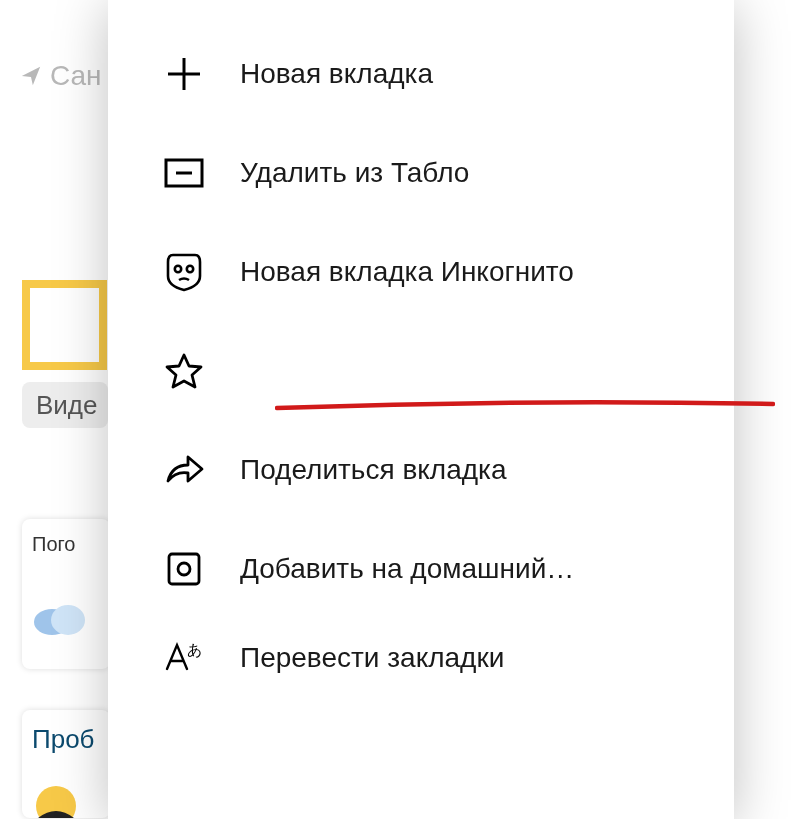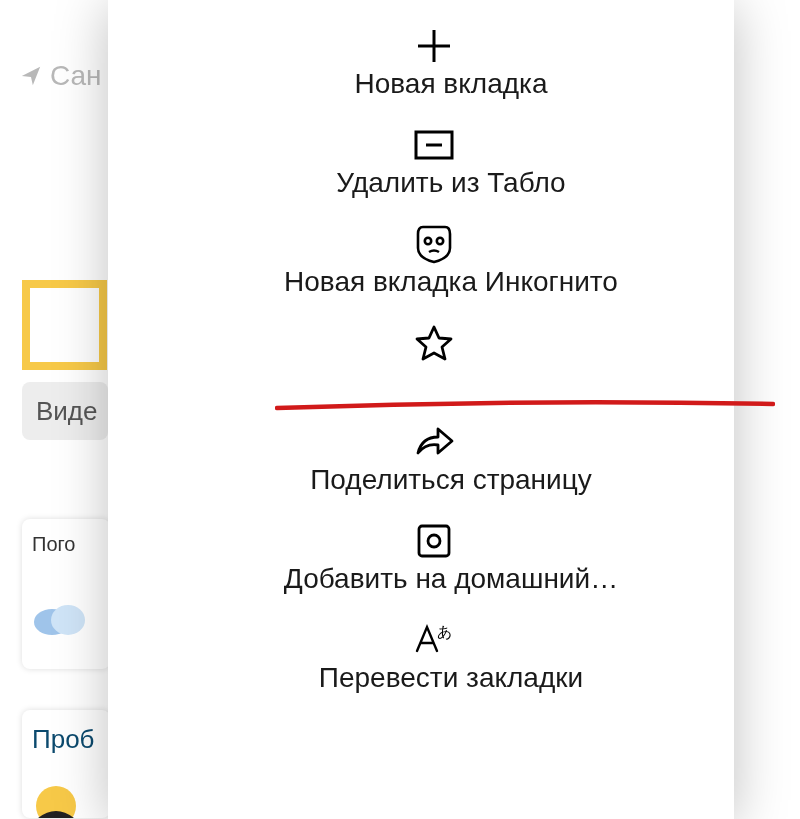--- a/index.html
+++ b/index.html
@@ -28,21 +28,21 @@
       width: 85px;
       height: 90px;
       border: 8px solid #f7c948;
       background: #fff;
     }
     .bg-video-chip {
       position: absolute;
       top: 382px;
       left: 22px;
       width: 86px;
-      height: 58px;
+      height: 46px;
       background: #ededed;
       border-radius: 8px;
       display: flex;
       align-items: center;
       padding-left: 14px;
       color: #555;
       font-size: 26px;
     }
     .bg-card1 {
       position: absolute;
@@ -96,21 +96,20 @@
       padding-top: 24px;
     }
     .menu-item {
       display: flex;
       align-items: center;
       height: 99px;
       padding-left: 54px;
       padding-right: 28px;
       cursor: pointer;
       position: relative;
-      flex-direction: column;
     }
     .menu-item .icon-slot {
       width: 44px;
       height: 44px;
       display: flex;
       align-items: center;
       justify-content: center;
       flex-shrink: 0;
     }
     .menu-item .label {
@@ -211,21 +210,21 @@
       </svg>
     </span>
   </div>
 
   <div class="menu-item">
     <span class="icon-slot">
       <svg width="40" height="34" viewBox="0 0 40 34" stroke="#000" stroke-width="2.8" fill="none" stroke-linejoin="round" stroke-linecap="round">
         <path d="M4 28 Q8 12 24 12 L24 4 L38 16 L24 28 L24 20 Q12 18 4 28 Z"></path>
       </svg>
     </span>
-    <span class="label">Поделиться страницу</span>
+    <span class="label">Поделиться вкладка</span>
   </div>
 
   <div class="menu-item">
     <span class="icon-slot">
       <svg width="36" height="36" viewBox="0 0 36 36" stroke="#000" stroke-width="2.8" fill="none">
           <rect x="3" y="3" width="30" height="30" rx="3"></rect>
           <circle cx="18" cy="18" r="6"></circle>
         </svg>
     </span>
     <span class="label">Добавить на домашний…</span>

